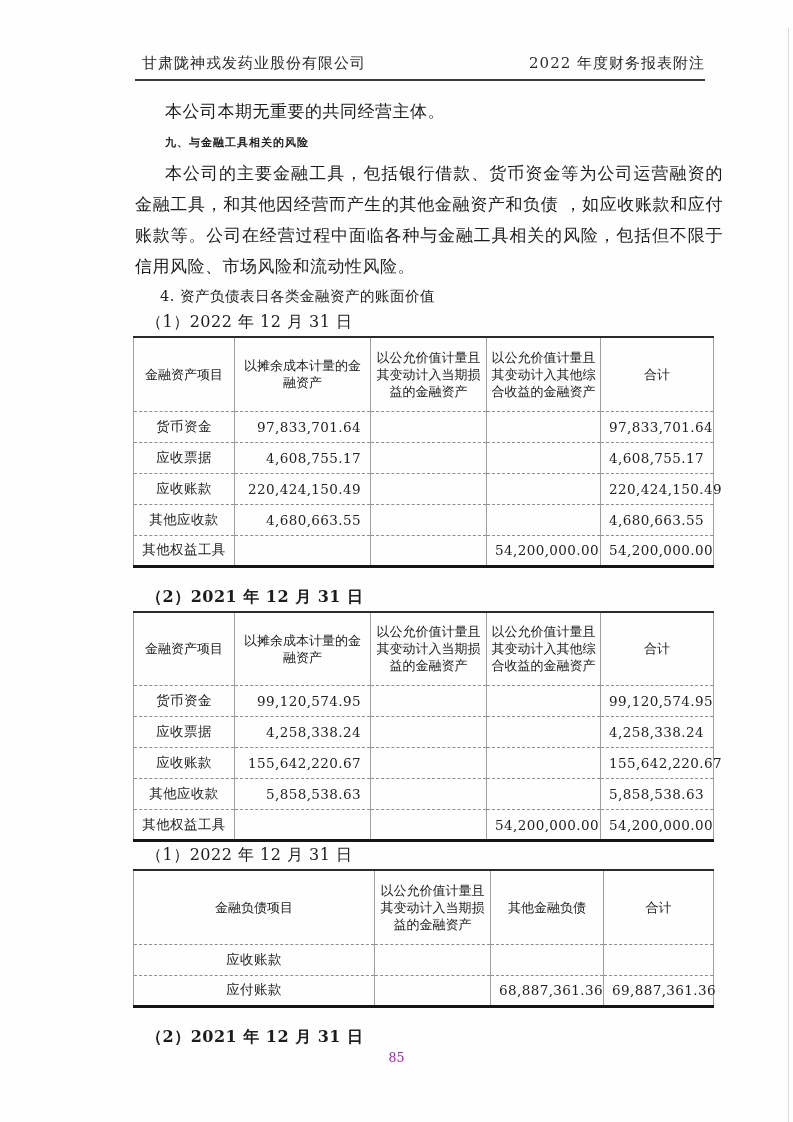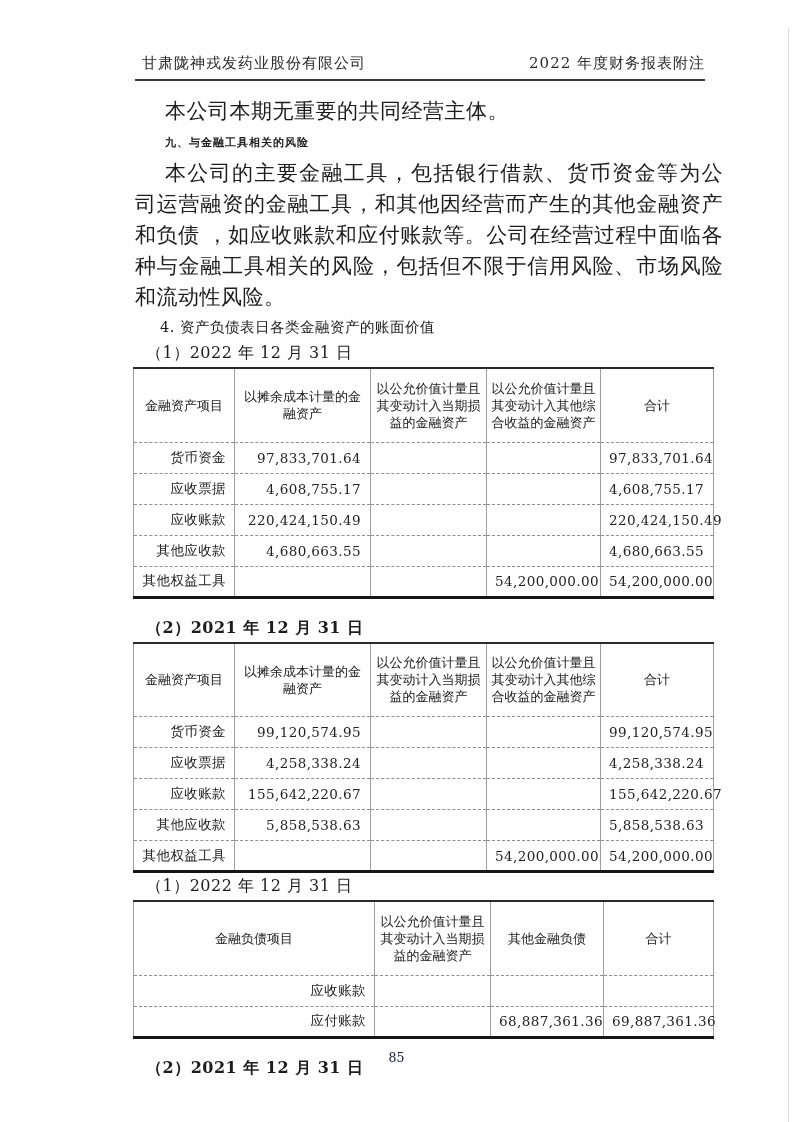--- a/index.html
+++ b/index.html
@@ -37,21 +37,21 @@
     letter-spacing: 1px;
   }
   .doc-header .hdr-left { padding-left: 7px; }
   .content {
     position: absolute;
     top: 96px; left: 0;
     width: 793px;
   }
   .para {
     margin: 0 70px 0 135px;
-    font-size: 21px;
+    font-size: 17px;
     line-height: 30px;
     text-indent: 30px;
     text-align: justify;
     letter-spacing: .5px;
   }
   .intro { line-height: 30px; }
   .sec-heading {
     margin: 2px 70px 0 165px;
     font-size: 11px;
     line-height: 30px;
@@ -97,29 +97,29 @@
     vertical-align: middle;
     padding: 5px 4px;
     height: 74px;
   }
   table.fin td {
     height: 31px;
     padding: 3px 8px;
     vertical-align: middle;
     letter-spacing: .4px;
   }
-  table.fin td.label { text-align: right; font-family: Liberation Serif, serif; }
+  table.fin td.label { text-align: center; font-family: Liberation Serif, serif; }
   table.fin td.num { text-align: right; padding-right: 9px; font-family: "DejaVu Serif", serif; }
   .page-number {
     position: absolute;
     top: 1050px; left: 0;
     width: 793px;
     text-align: center;
     font-size: 12.5px;
-    color: #0f172a;
+    color: #a21caf;
   }
 </style>
 </head>
 <body>
 
 <div class="page">
 
   <div class="scan-edge"></div>
 
   <div class="doc-header">

